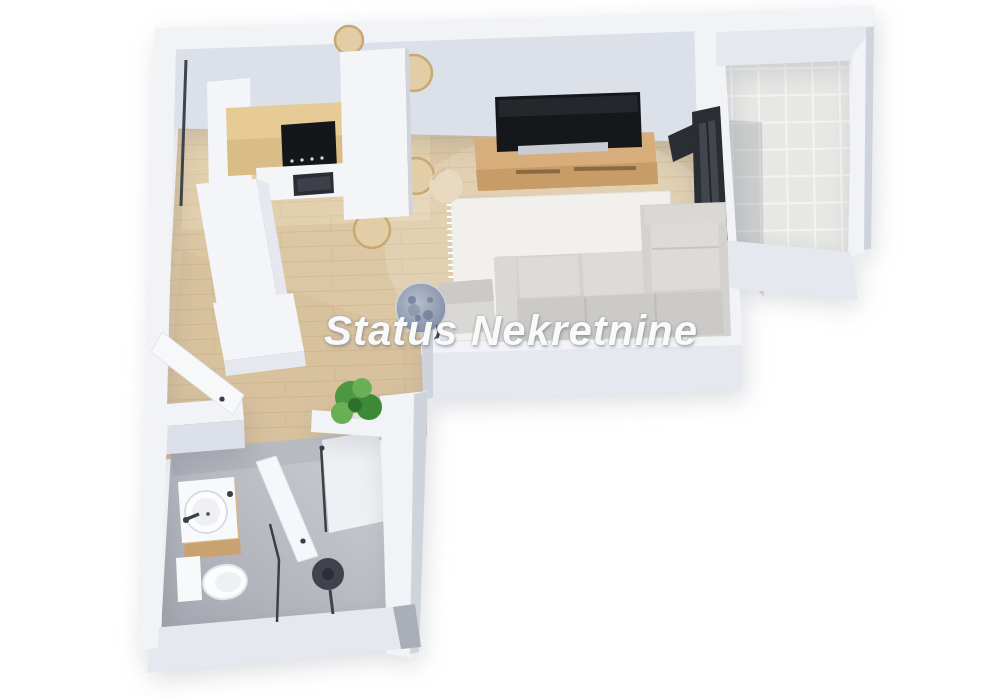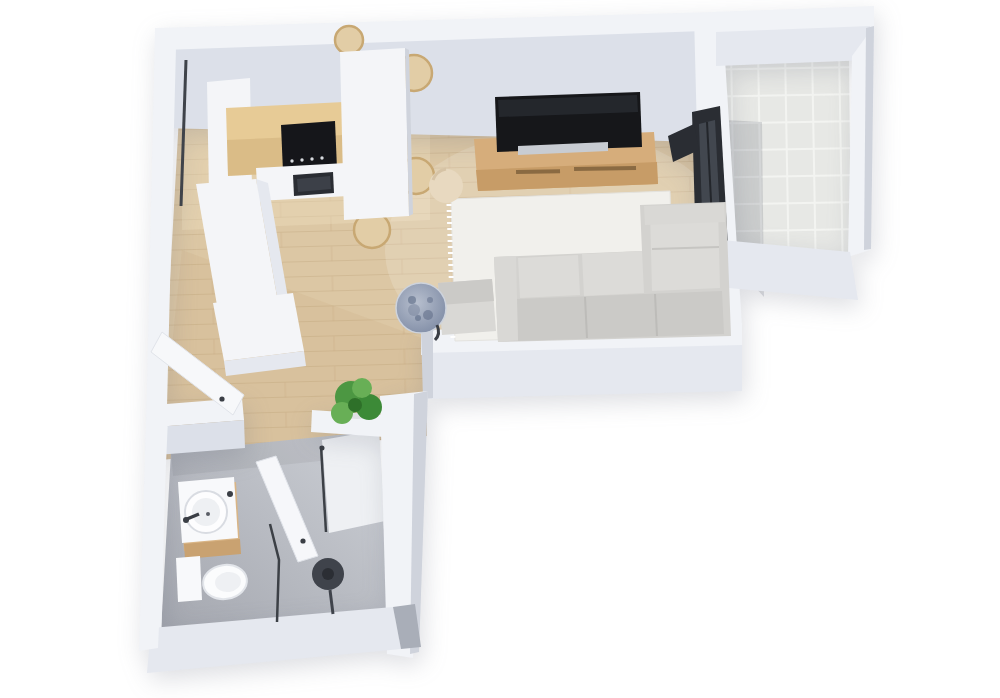--- a/index.html
+++ b/index.html
@@ -243,14 +243,15 @@
       <polyline points="270,524 279,560 277,622" stroke="#3c4046" stroke-width="2.5" fill="none"></polyline>
       <line x1="321" y1="446" x2="326" y2="532" stroke="#3c4046" stroke-width="2.5"></line>
       <circle cx="322" cy="448" r="2.5" class="metalDark"></circle>
       <circle cx="328" cy="574" r="16" fill="#3f434b"></circle>
       <circle cx="328" cy="574" r="6" fill="#2b2e34"></circle>
       <line x1="330" y1="590" x2="333" y2="614" stroke="#3f434b" stroke-width="3"></line>
     </g>
   </g>
 </svg>
 
+<div class="watermark">Status Nekretnine</div>
 
 </div>
 
 </body></html>

